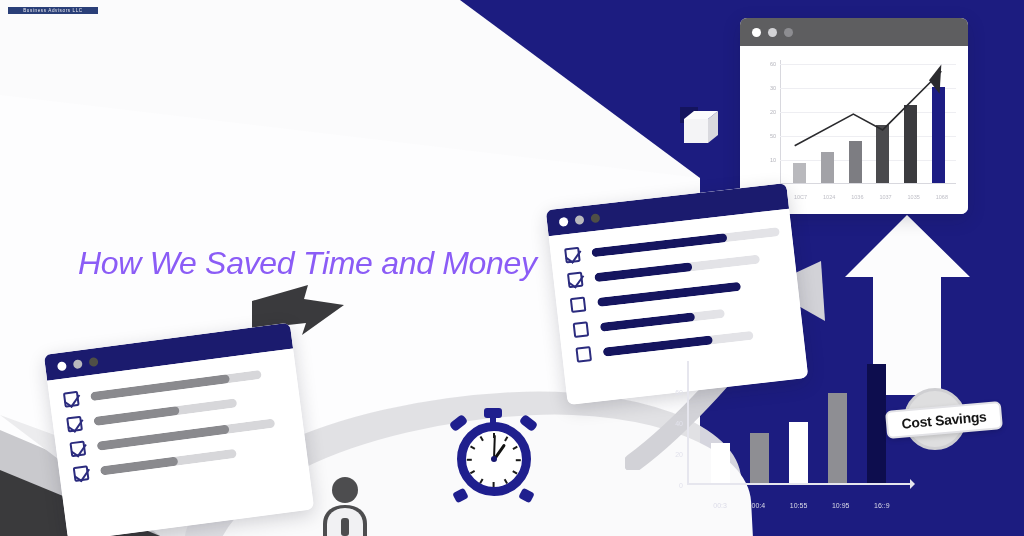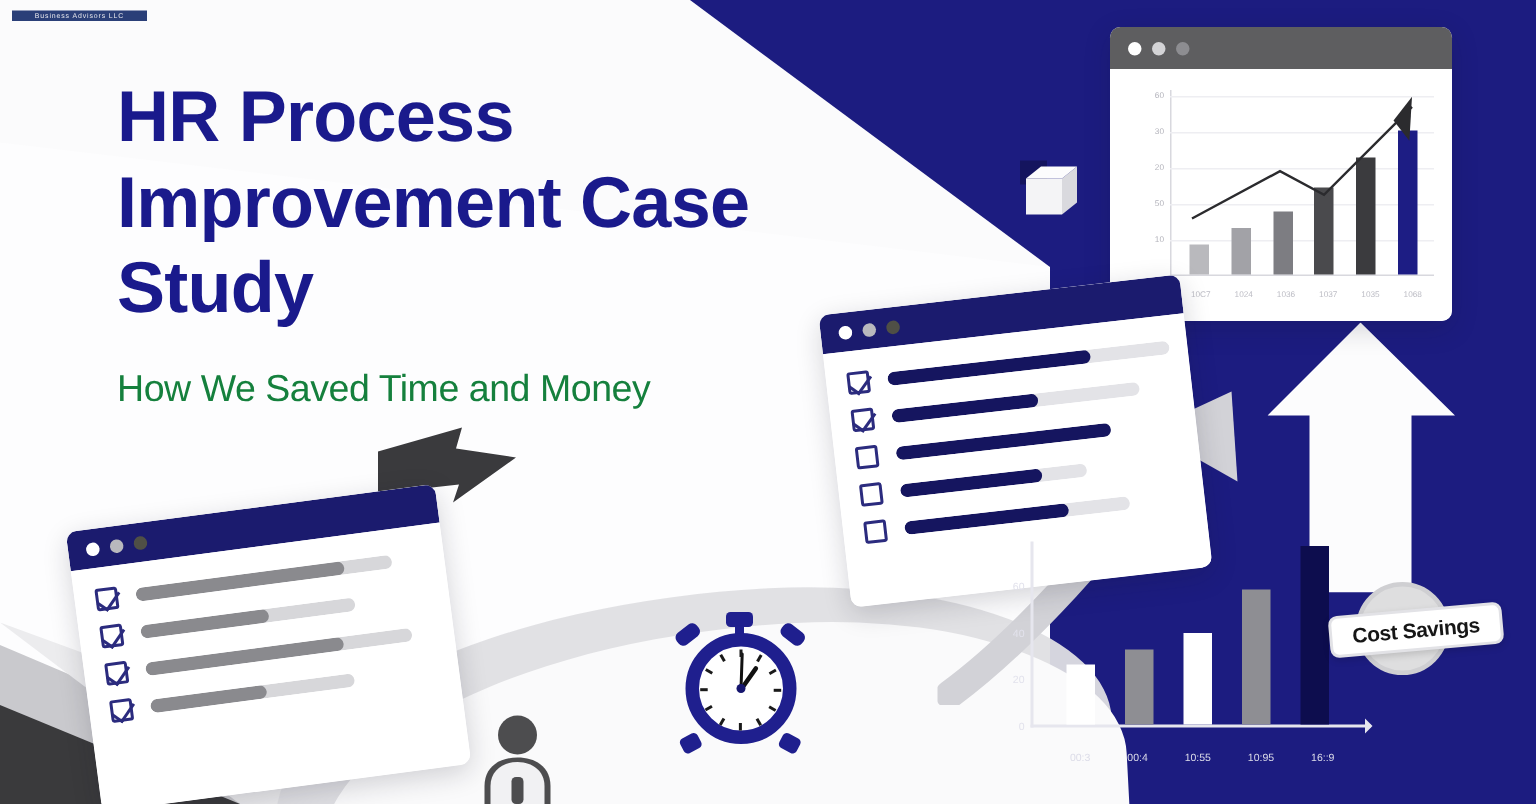--- a/index.html
+++ b/index.html
@@ -71,21 +71,21 @@
   }
 
   
   .headline {
     position:absolute; left:78px; top:50px; width:470px;
     font-weight:bold; font-size:48px; line-height:57px;
     color:#1a1a8c; letter-spacing:-.5px;
   }
   .subhead {
     position:absolute; left:78px; top:245px; width:470px;
-    font-size:25px; color:#15803d; letter-spacing:-.3px;
+    font-size:32px; color:#8b5cf6; letter-spacing:-.3px;font-style:italic;
   }
 
   
   .win { position:absolute; border-radius:7px; overflow:hidden; box-shadow:0 5px 18px rgba(20,20,40,.18); background:#fff; }
   .win-bar { height:var(--barh,22px); display:flex; align-items:center; gap:7px; padding-left:12px; }
   .dot { width:9px; height:9px; border-radius:50%; }
 
   
   #win-chart-top { left:740px; top:18px; width:228px; height:196px; transform:rotate(0deg); }
   #win-chart-top .win-bar { background:#5e5e60; --barh:28px; }
@@ -206,21 +206,20 @@
     <circle cx="35" cy="16" r="13" fill="#4d4d4f"></circle>
     <path d="M13,62 L13,50 C13,38 22,31 35,31 C48,31 57,38 57,50 L57,62 Z" fill="#4d4d4f"></path>
     <path d="M17,62 L17,50 C17,40 25,34 35,34 C45,34 53,40 53,50 L53,62 Z" fill="#f1f1f3"></path>
     <rect x="31" y="44" width="8" height="18" rx="3" fill="#4d4d4f"></rect>
   </svg>
 
   <div class="logo">
     <div class="logo-sub">Business Advisors  LLC</div>
   </div>
 
-  <h1 class="headline">HR Process Improvement Case Study</h1>
   <p class="subhead">How We Saved Time and Money</p>
 
   <div class="win" id="win-chart-top">
     <div class="win-bar">
       <span class="dot" style="background:#ffffff"></span>
       <span class="dot" style="background:#d3d3d6"></span>
       <span class="dot" style="background:#8d8d91"></span>
     </div>
     <div class="win-body" style="--barh:28px">
       <div class="chart-top-plot">

